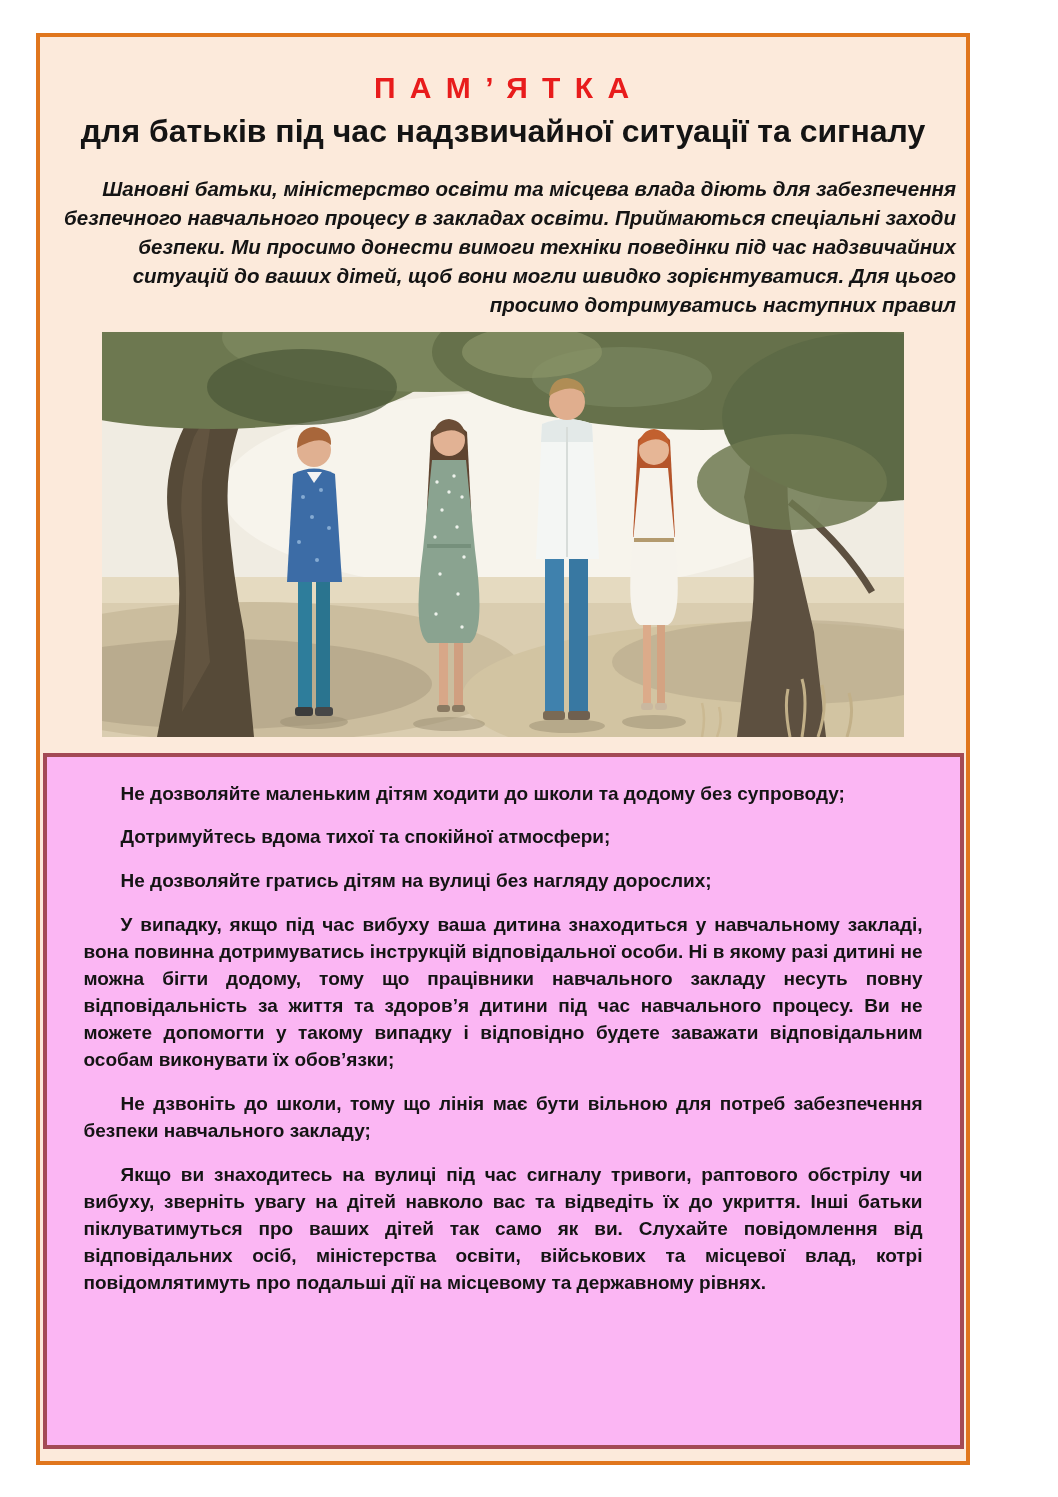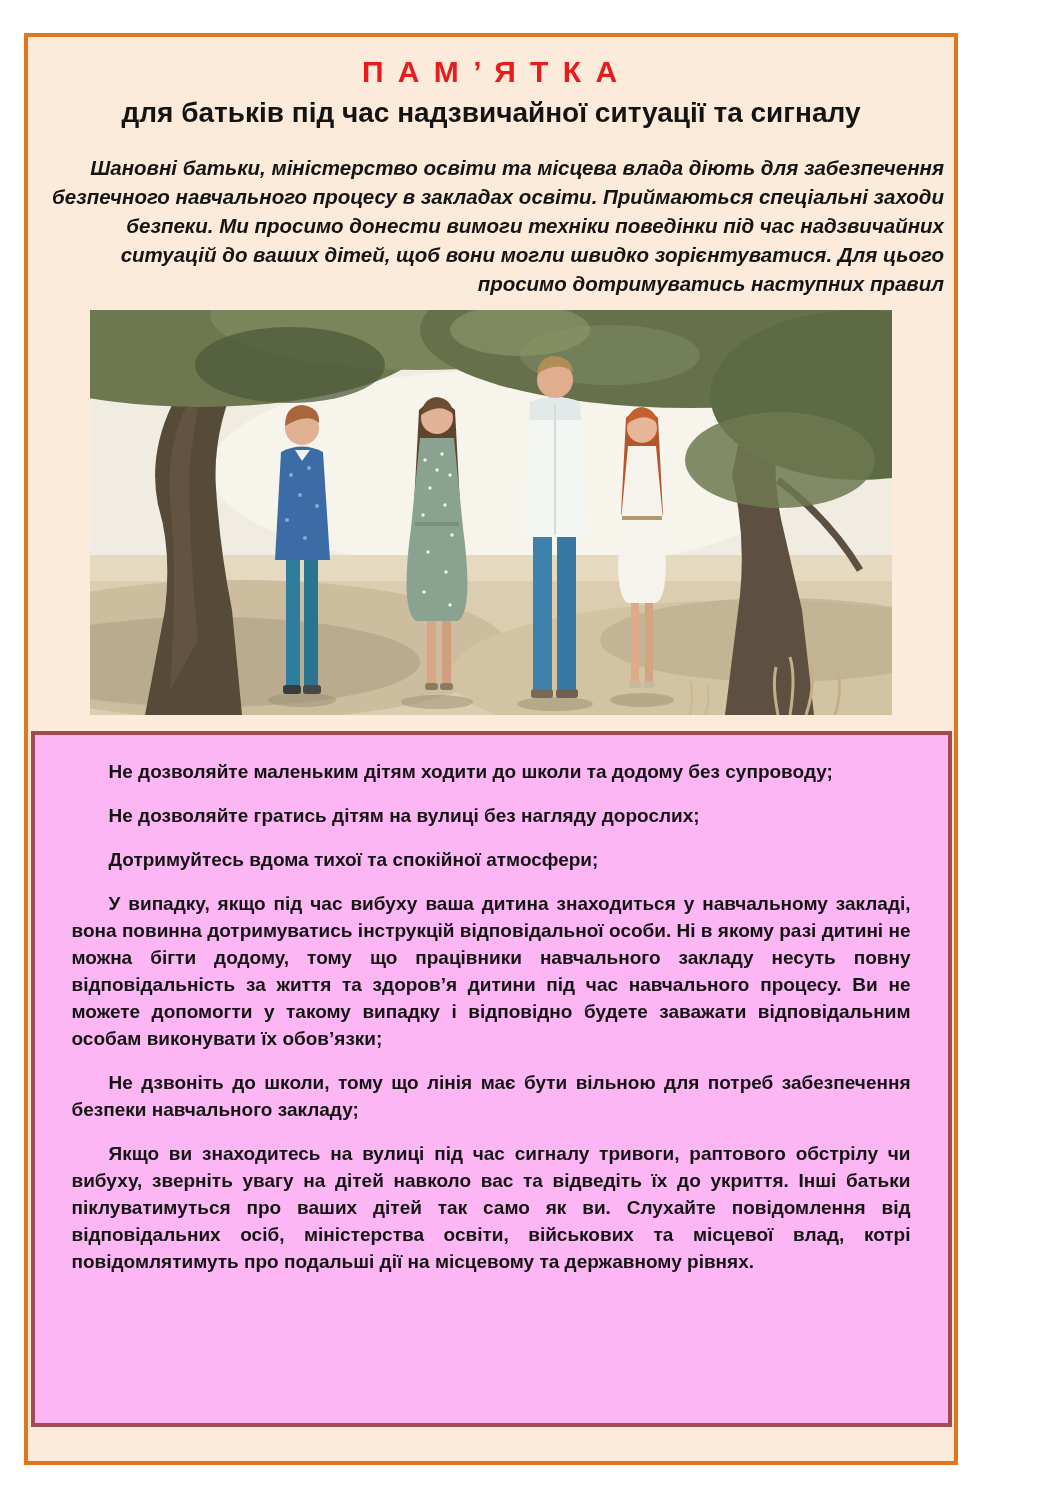--- a/index.html
+++ b/index.html
@@ -11,38 +11,38 @@
     --rules-border:#a34a55;
   }
   *{margin:0;padding:0;box-sizing:border-box;}
   html,body{background:#ffffff;}
   body{
     width:1058px;height:1497px;position:relative;
     font-family:"Liberation Sans",sans-serif;
     color:var(--text-black);
   }
   .page{
-    position:absolute;left:24px;top:33px;
+    position:absolute;left:36px;top:33px;
     width:934px;height:1432px;
     background:var(--page-background);
     border:4px solid var(--page-border);
-    padding-top:18px;
+    padding-top:34px;
     overflow:hidden;
   }
   .title{
     text-align:center;
     color:var(--title-red);
     font-size:30px;font-weight:bold;
     letter-spacing:3px;
     margin-bottom:6px;
   }
   .subtitle{
     text-align:center;
     font-weight:bold;
-    font-size:28px;
+    font-size:32px;
     line-height:1.28;
   }
   .intro{
     margin:22px auto 0;
     width:906px;
     text-align:right;
     font-weight:bold;font-style:italic;
     font-size:20.5px;
     line-height:1.42;
   }
@@ -172,20 +172,20 @@
     <rect x="553" y="371" width="12" height="7" rx="3" fill="#c9b8a0"></rect>
     <circle cx="552" cy="118" r="15" fill="#e6b696"></circle>
     <path d="M537 114 Q539 98 552 97 Q566 99 567 113 Q554 101 537 114 Z" fill="#c2602f"></path>
 
     <path d="M700 405 q6 -38 0 -58 M716 405 q10 -30 4 -52 M688 405 q-6 -30 -2 -48 M745 405 q8 -26 2 -44" stroke="#c2b088" stroke-width="3" fill="none"></path>
     <path d="M600 405 q4 -20 0 -34 M615 405 q6 -16 2 -30" stroke="#cbb992" stroke-width="2.5" fill="none"></path>
   </svg>
 
   <div class="rules-box">
     <p class="rule">Не дозволяйте маленьким дітям ходити до школи та додому без супроводу;</p>
+    <p class="rule">Дотримуйтесь вдома тихої та спокійної атмосфери;</p>
     <p class="rule">Не дозволяйте гратись дітям на вулиці без нагляду дорослих;</p>
-    <p class="rule">Дотримуйтесь вдома тихої та спокійної атмосфери;</p>
     <p class="rule">У випадку, якщо під час вибуху ваша дитина знаходиться у навчальному закладі, вона повинна дотримуватись інструкцій відповідальної особи. Ні в якому разі дитині не можна бігти додому, тому що працівники навчального закладу несуть повну відповідальність за життя та здоров’я дитини під час навчального процесу. Ви не можете допомогти у такому випадку і відповідно будете заважати відповідальним особам виконувати їх обов’язки;</p>
     <p class="rule">Не дзвоніть до школи, тому що лінія має бути вільною для потреб забезпечення безпеки навчального закладу;</p>
     <p class="rule">Якщо ви знаходитесь на вулиці під час сигналу тривоги, раптового обстрілу чи вибуху, зверніть увагу на дітей навколо вас та відведіть їх до укриття. Інші батьки піклуватимуться про ваших дітей так само як ви. Слухайте повідомлення від відповідальних осіб, міністерства освіти, військових та місцевої влад, котрі повідомлятимуть про подальші дії на місцевому та державному рівнях.</p>
   </div>
 
 </div>
 
 </body></html>

